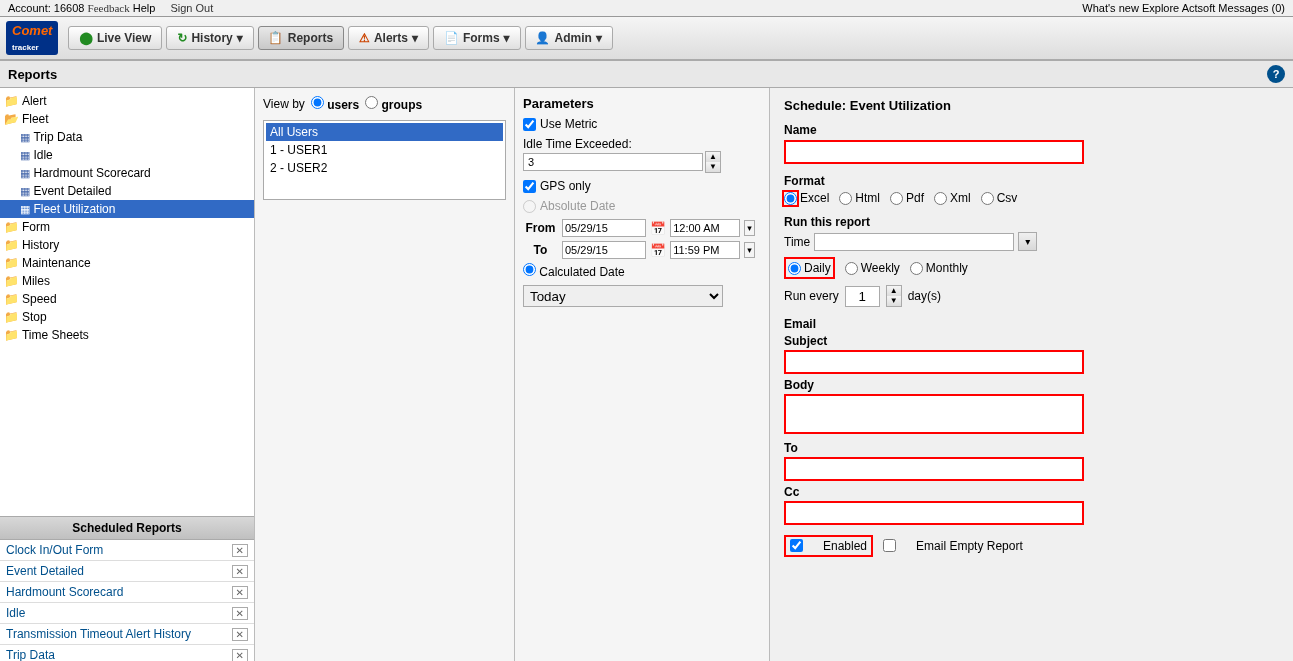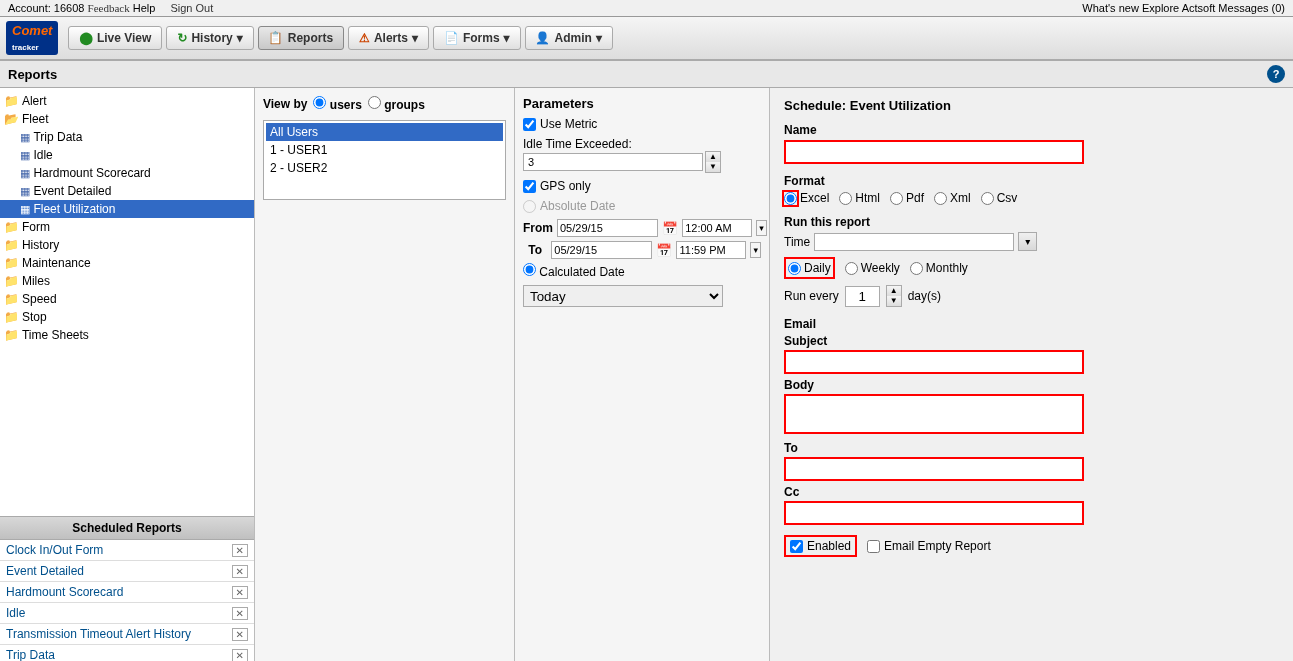--- a/index.html
+++ b/index.html
@@ -167,21 +167,21 @@
       font-size: 11px;
     }
     .date-row {
       display: flex;
       align-items: center;
       gap: 4px;
       margin-bottom: 4px;
     }
     .date-label { width: 35px; font-weight: bold; text-align: center; }
     .date-input {
-      width: 101px;
+      width: 84px;
       padding: 2px;
       border: 1px solid #aaa;
       font-size: 11px;
     }
     .time-input {
       width: 70px;
       padding: 2px;
       border: 1px solid #aaa;
       font-size: 11px;
     }
@@ -262,21 +262,21 @@
     }
     .spin-btn {
       background: linear-gradient(to bottom, #f5f5f5, #ddd);
       border: none;
       cursor: pointer;
       font-size: 8px;
       padding: 1px 3px;
       line-height: 1;
     }
     .enabled-row { display: flex; align-items: center; gap: 10px; margin-bottom: 10px; }
-    .enabled-row label { display: flex; align-items: flex-end; gap: 4px; }
+    .enabled-row label { display: flex; align-items: flex-start; gap: 20px; }
     .action-btns { display: flex; gap: 8px; }
     .btn-save {
       background: linear-gradient(to bottom, #fff, #e0e0e0);
       border: 2px solid red;
       padding: 4px 16px;
       cursor: pointer;
       font-size: 12px;
       font-weight: bold;
     }
     .btn-run {
@@ -468,21 +468,21 @@
         </div>
         <div class="scheduled-item">
           <a>Trip Data</a>
           <button class="close-x">✕</button>
         </div>
       </div>
     </div>
 
     <div id="middle-panel">
       <div class="viewby-row">
-        <span style="font-weight:bold;">View by</span>
+        <span style="font-weight:normal;">View by</span>
         <label>
           <input type="radio" name="viewby" checked="" style="">
           <span>users</span>
         </label>
         <label>
           <input type="radio" name="viewby" style="">
           <span>groups</span>
         </label>
       </div>
       <div class="user-list">

